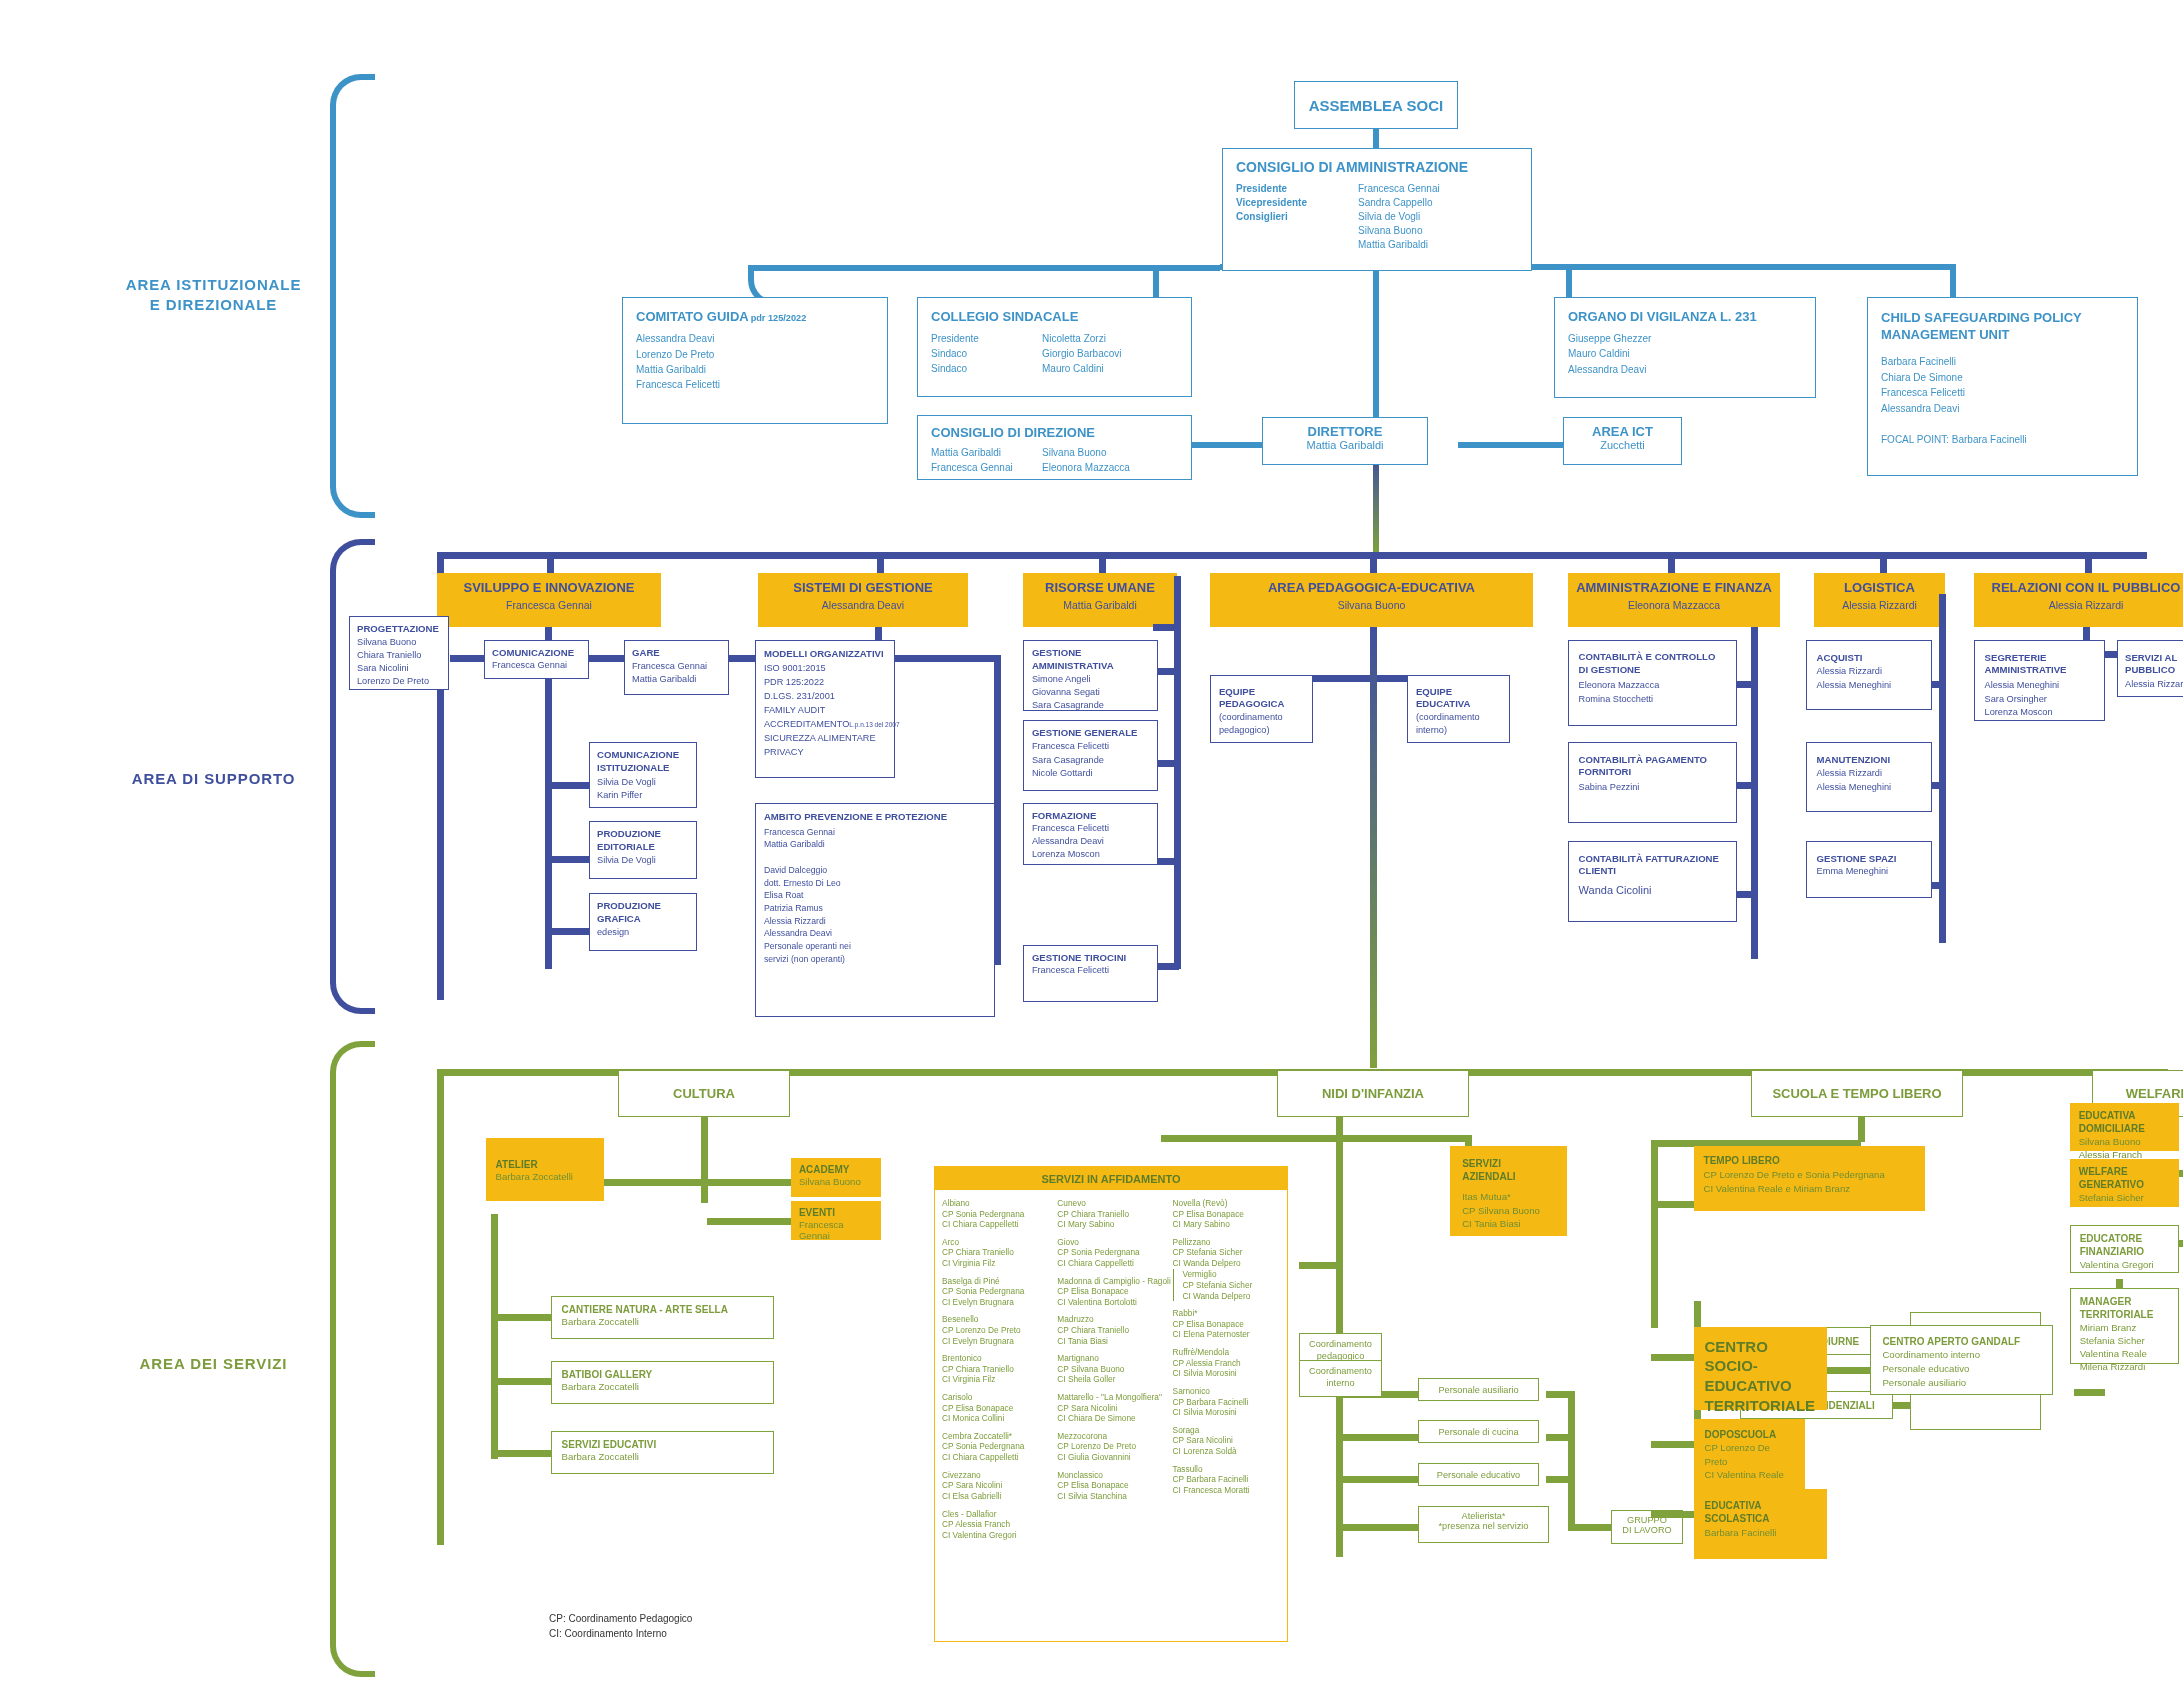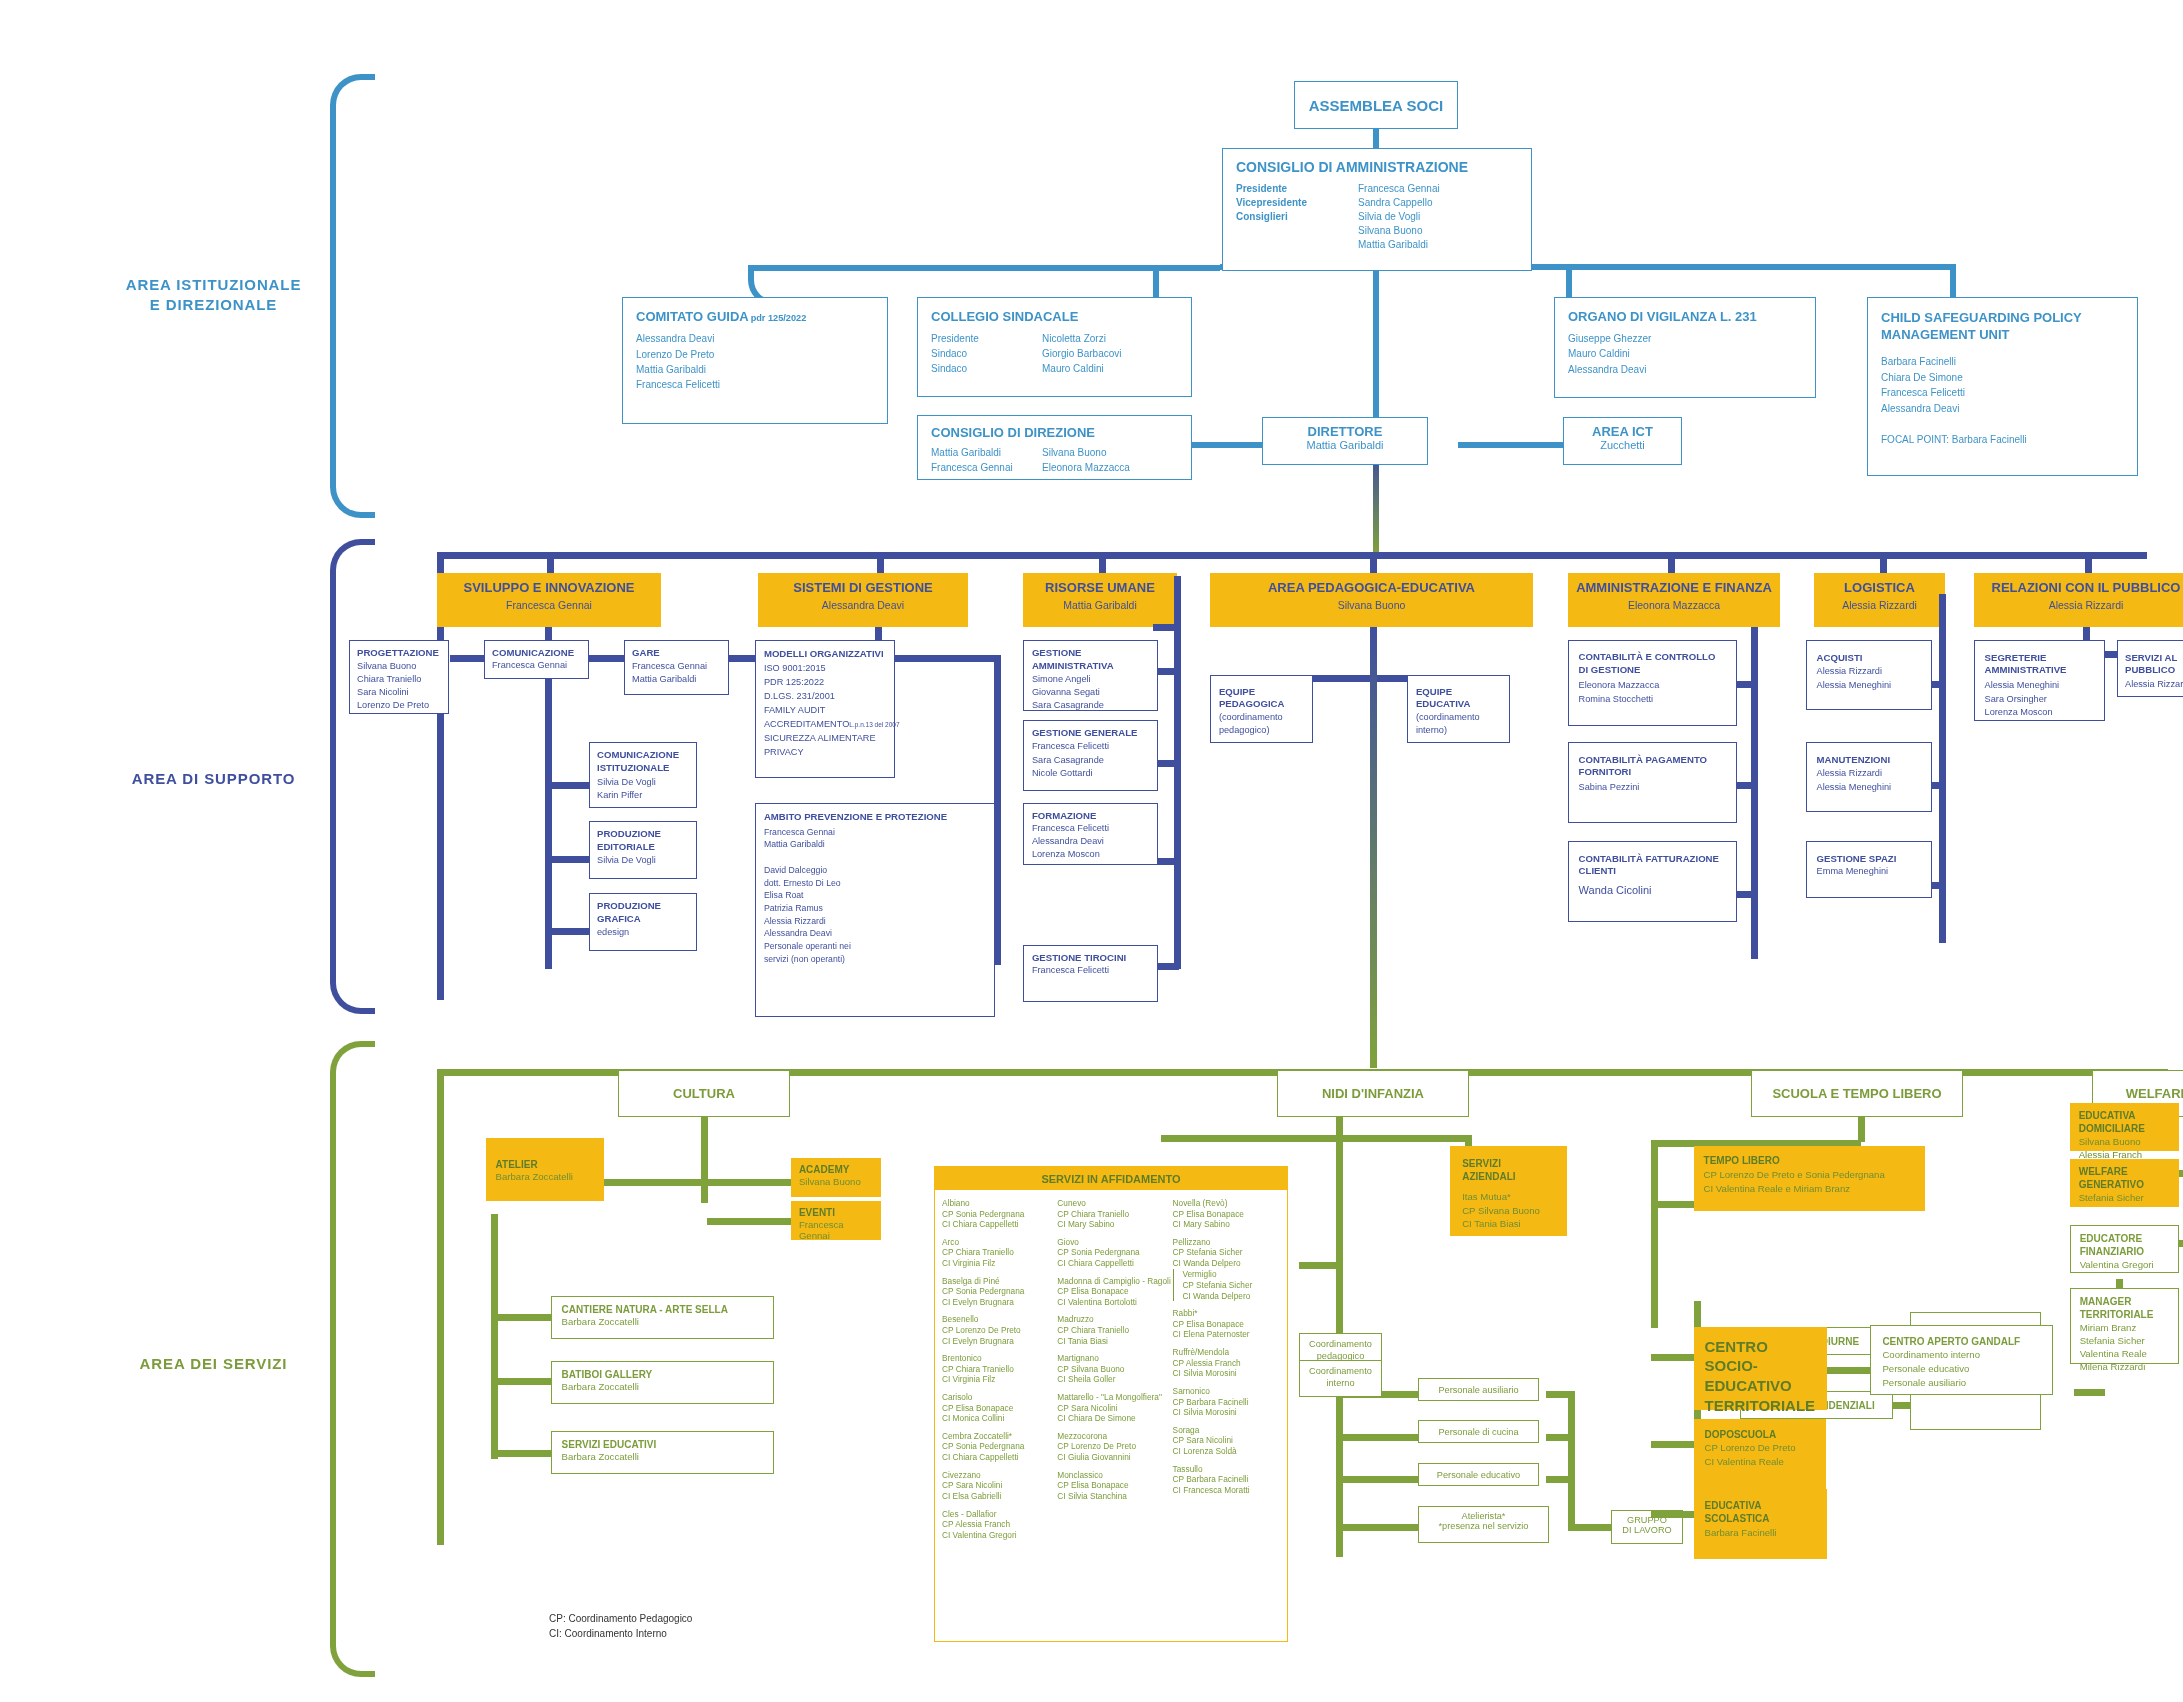--- a/index.html
+++ b/index.html
@@ -214,21 +214,21 @@
     <div class="nm" style="font-size:10.5px;margin-top:3.5px;">Francesca Gennai</div>
   </div>
 
   <div class="conn c-navy" style="left:545px;top:627px;width:6.5px;height:31px;"></div>
   <div class="conn c-navy" style="left:450px;top:655px;width:480px;height:6.5px;"></div>
   <div class="conn c-navy" style="left:545px;top:655px;width:6.5px;height:314px;"></div>
   <div class="conn c-navy" style="left:545px;top:782px;width:44px;height:6.5px;"></div>
   <div class="conn c-navy" style="left:545px;top:856px;width:44px;height:6.5px;"></div>
   <div class="conn c-navy" style="left:545px;top:928px;width:44px;height:6.5px;"></div>
 
-  <div class="box b-navy abs" style="left:349px;top:640px;width:100px;height:74px;padding:6.1px 7px;">
+  <div class="box b-navy abs" style="left:349px;top:616px;width:100px;height:74px;padding:6.1px 7px;">
     <div class="ttl" style="font-size:9.6px;">PROGETTAZIONE</div>
     <ul class="plain" style="font-size:9.2px;line-height:1.42;margin-top:1.7px;">
       <li class="nm">Silvana Buono</li>
       <li class="nm">Chiara Traniello</li>
       <li class="nm">Sara Nicolini</li>
       <li class="nm">Lorenzo De Preto</li>
     </ul>
   </div>
 
   <div class="box b-navy abs" style="left:484px;top:640px;width:105px;height:39px;padding:6.1px 7px;">
@@ -735,21 +735,21 @@
 
   <div class="box b-green abs" style="left:1870px;top:1325px;width:183px;height:70px;padding:9.6px 11.4px;">
     <div class="ttl" style="font-size:10px;">CENTRO APERTO GANDALF</div>
     <ul class="plain" style="font-size:9.6px;line-height:1.45;margin-top:1.7px;">
       <li class="nm">Coordinamento interno</li>
       <li class="nm">Personale educativo</li>
       <li class="nm">Personale ausiliario</li>
     </ul>
   </div>
 
-  <div class="box b-orangeg abs" style="left:1694px;top:1419px;width:132px;height:70px;padding:9.6px 10.5px;">
+  <div class="box b-orangeg abs" style="left:1694px;top:1419px;width:111px;height:70px;padding:9.6px 10.5px;">
     <div class="ttl" style="font-size:10px;">DOPOSCUOLA</div>
     <div style="font-size:9.6px;line-height:1.4;margin-top:1.7px;">
       <div>CP Lorenzo De Preto</div>
       <div>CI Valentina Reale</div>
     </div>
   </div>
 
   <div class="box b-orangeg abs" style="left:1694px;top:1489px;width:133px;height:70px;padding:9.6px 10.5px;">
     <div class="ttl" style="font-size:10px;line-height:1.32;">EDUCATIVA SCOLASTICA</div>
     <div style="font-size:9.6px;margin-top:1.7px;">Barbara Facinelli</div>

